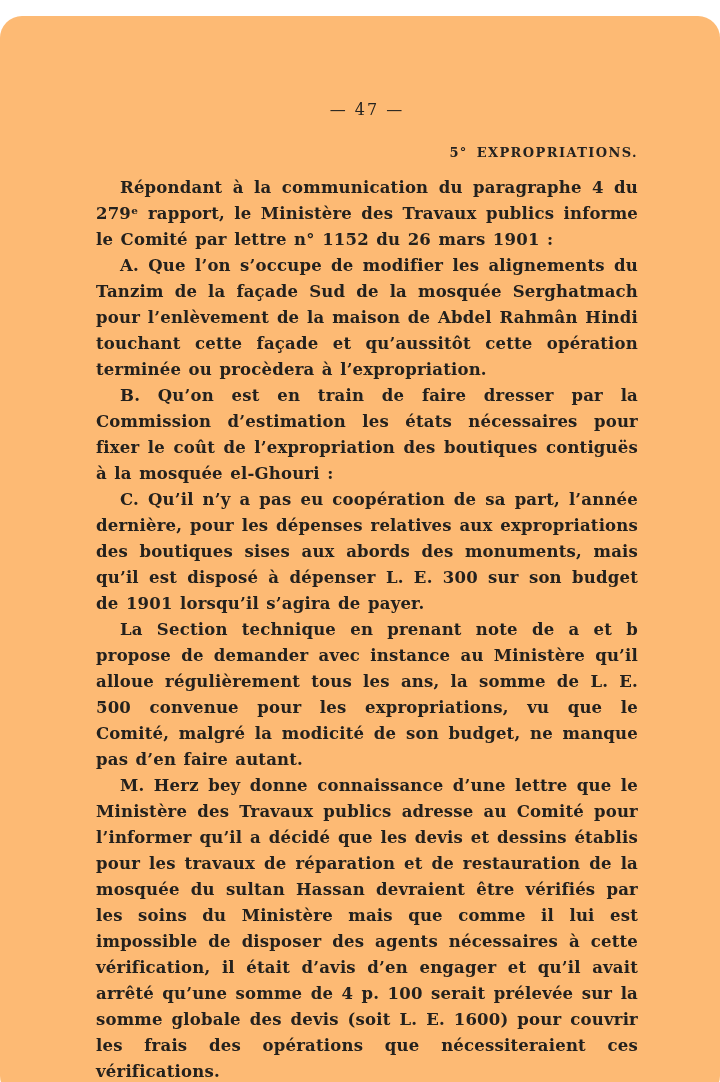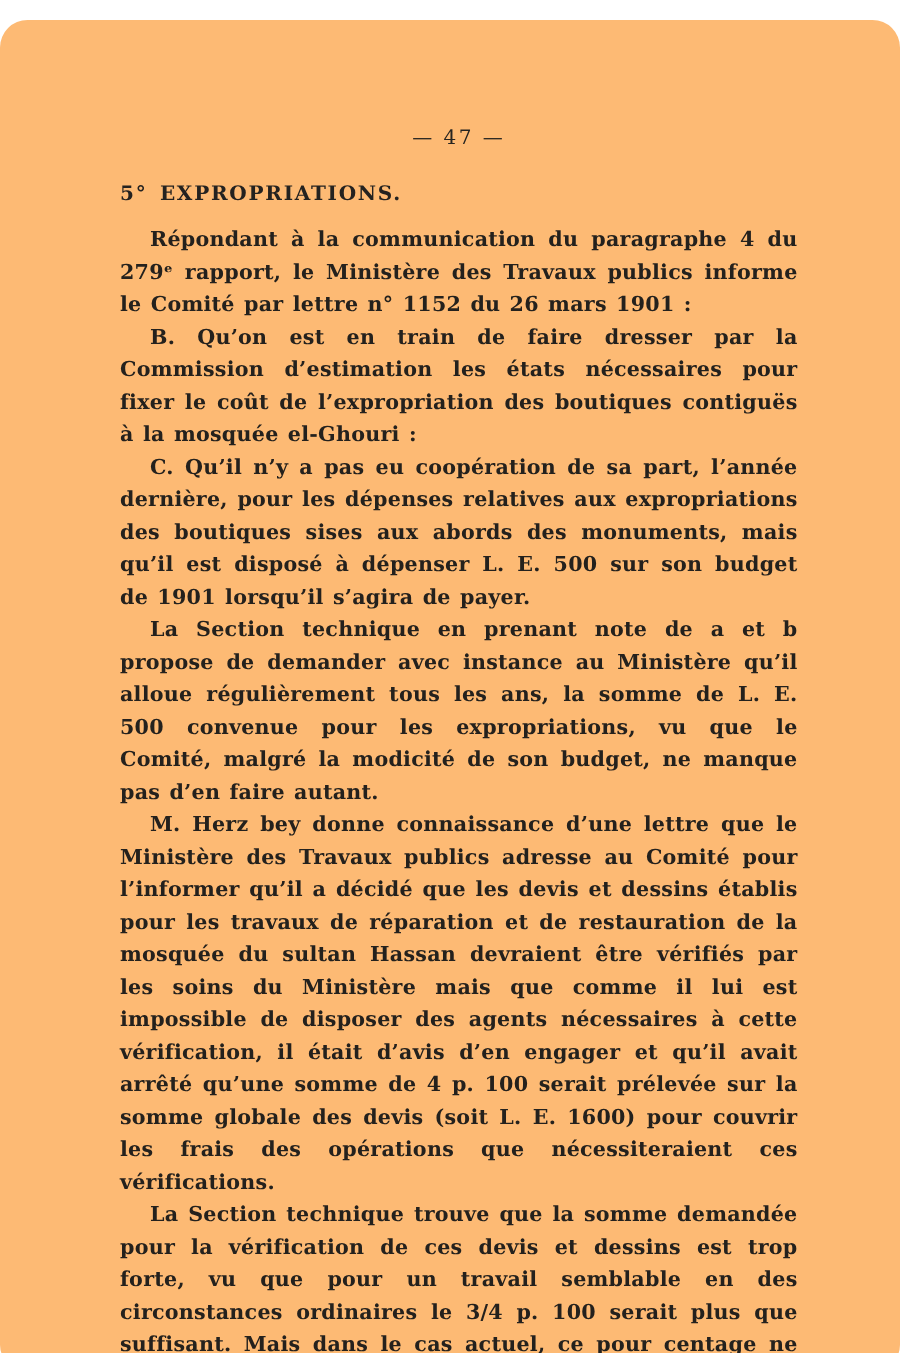--- a/index.html
+++ b/index.html
@@ -19,22 +19,22 @@
     border-radius: 22px;
   }
   .page-number {
     text-align: center;
     font-size: 16px;
     letter-spacing: 2px;
     margin-bottom: 26px;
     color: #262420;
   }
   .section-heading {
-    text-align: left;
-    font-size: 16px;
+    text-align: right;
+    font-size: 13px;
     font-weight: bold;
     letter-spacing: 1.4px;
     word-spacing: 3px;
     margin: 0 0 15px 0;
     color: #242220;
   }
   .section + .section .section-heading {
     margin-top: 22px;
   }
   .body-text p {
@@ -53,22 +53,23 @@
 <body>
 
 <div class="page">
 
   <div class="page-number">— 47 —</div>
 
   <div class="section">
     <h2 class="section-heading">5° EXPROPRIATIONS.</h2>
     <div class="body-text">
       <p>Répondant à la communication du paragraphe 4 du 279ᵉ rapport, le Ministère des Travaux publics informe le Comité par lettre n° 1152 du 26 mars 1901 :</p>
+      <p>A. Que l’on s’occupe de modifier les alignements du Tanzim de la façade Sud de la mosquée Serghatmach pour l’enlèvement de la maison de Abdel Rahmân Hindi touchant cette façade et qu’aussitôt cette opération terminée ou procèdera à l’expropriation.</p>
       <p>B. Qu’on est en train de faire dresser par la Commission d’estimation les états nécessaires pour fixer le coût de l’expropriation des boutiques contiguës à la mosquée el-Ghouri :</p>
-      <p>C. Qu’il n’y a pas eu coopération de sa part, l’année dernière, pour les dépenses relatives aux expropriations des boutiques sises aux abords des monuments, mais qu’il est disposé à dépenser L. E. 500 sur son budget de 1901 lorsqu’il s’agira de payer.</p>
+      <p>C. Qu’il n’y a pas eu coopération de sa part, l’année dernière, pour les dépenses relatives aux expropriations des boutiques sises aux abords des monuments, mais qu’il est disposé à dépenser L. E. 300 sur son budget de 1901 lorsqu’il s’agira de payer.</p>
       <p>La Section technique en prenant note de a et b propose de demander avec instance au Ministère qu’il alloue régulièrement tous les ans, la somme de L. E. 500 convenue pour les expropriations, vu que le Comité, malgré la modicité de son budget, ne manque pas d’en faire autant.</p>
     </div>
   </div>
 
   <div class="section">
     <div class="body-text">
       <p>M. Herz bey donne connaissance d’une lettre que le Ministère des Travaux publics adresse au Comité pour l’informer qu’il a décidé que les devis et dessins établis pour les travaux de réparation et de restauration de la mosquée du sultan Hassan devraient être vérifiés par les soins du Ministère mais que comme il lui est impossible de disposer des agents nécessaires à cette vérification, il était d’avis d’en engager et qu’il avait arrêté qu’une somme de 4 p. 100 serait prélevée sur la somme globale des devis (soit L. E. 1600) pour couvrir les frais des opérations que nécessiteraient ces vérifications.</p>
       <p>La Section technique trouve que la somme demandée pour la vérification de ces devis et dessins est trop forte, vu que pour un travail semblable en des circonstances ordinaires le 3/4 p. 100 serait plus que suffisant. Mais dans le cas actuel, ce pour centage ne devrait pas même être atteint, vu</p>
     </div>
   </div>

